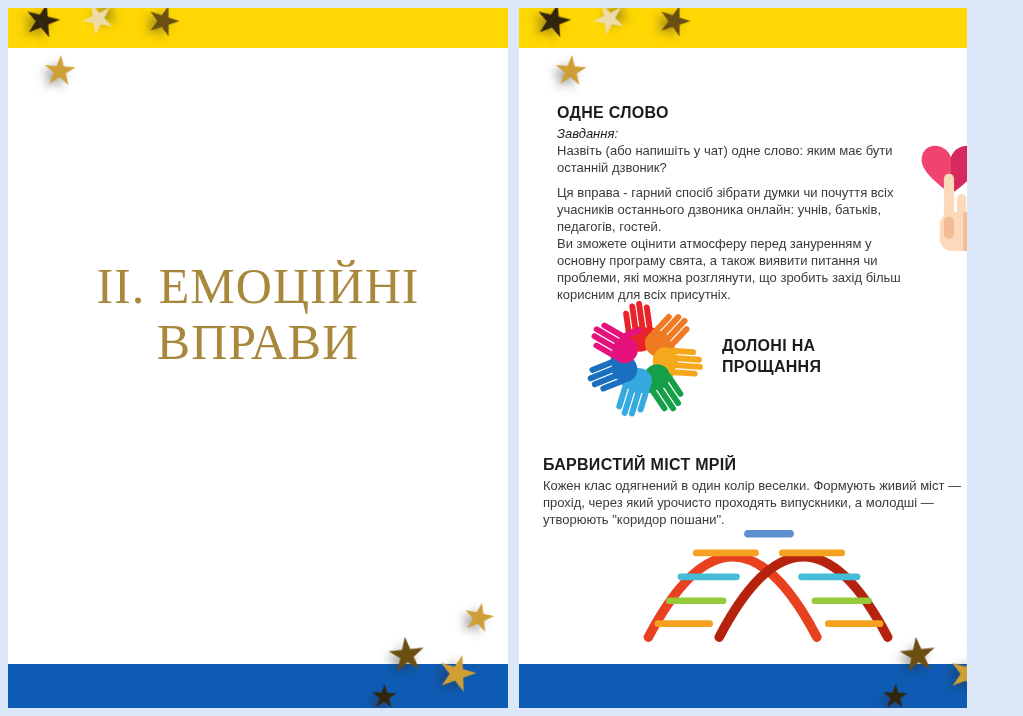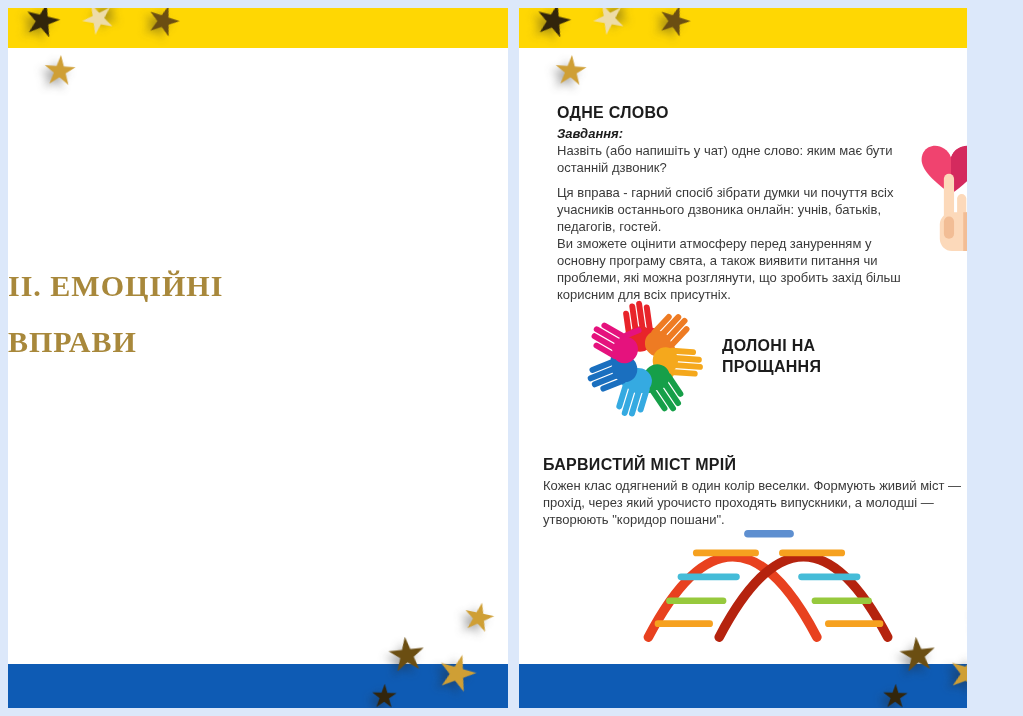--- a/index.html
+++ b/index.html
@@ -14,28 +14,28 @@
   .page-right{left:519px; width:448px;}
   .band-top{position:absolute; top:0; left:0; right:0; height:40px; background:var(--band-yellow);}
   .band-bottom{position:absolute; bottom:0; left:0; right:0; height:44px; background:var(--band-blue);}
 
   
   .star{position:absolute; display:block; font-family:"DejaVu Sans", sans-serif; line-height:1;
         filter:drop-shadow(-5px 5px 4px rgba(40,40,40,.38)); z-index:5;}
   .star::before{content:"★";}
 
   
-  .big-title{position:absolute; top:250px; left:0; right:0; text-align:left;
-    font-family:"Liberation Serif", serif; font-weight:700; font-size:30px; line-height:56px;
+  .big-title{position:absolute; top:250px; left:0; right:0; text-align:center;
+    font-family:"Liberation Serif", serif; font-weight:400; font-size:50px; line-height:56px;
     letter-spacing:1px; color:var(--title-gold);}
 
   
   .sec{position:absolute; color:var(--body-text); font-size:13px; line-height:1.3;}
   .sec h2{font-size:16px; font-weight:700; color:var(--heading-black); letter-spacing:.3px; margin-bottom:2px;}
-  .sec .task{font-weight:700; font-style:italic; color:var(--heading-black);}
+  .sec .task{font-weight:400; font-style:italic; color:var(--heading-black);}
   .sec p.gap{margin-top:9px;}
   .sec1{left:38px; top:95px; width:352px;}
   .sec2{left:203px; top:302px; width:192px;margin-top:26px;}
   .sec3{left:24px; top:447px; width:452px;}
 
   .icon-box{position:absolute;}
   .heart-hand{left:376px; top:120px; width:112px; height:128px;}
   .hands-circle{left:46px; top:273px; width:158px; height:158px;}
   .bridge{left:116px; top:514px; width:268px; height:124px;}
   svg{display:block; width:100%; height:100%;}

